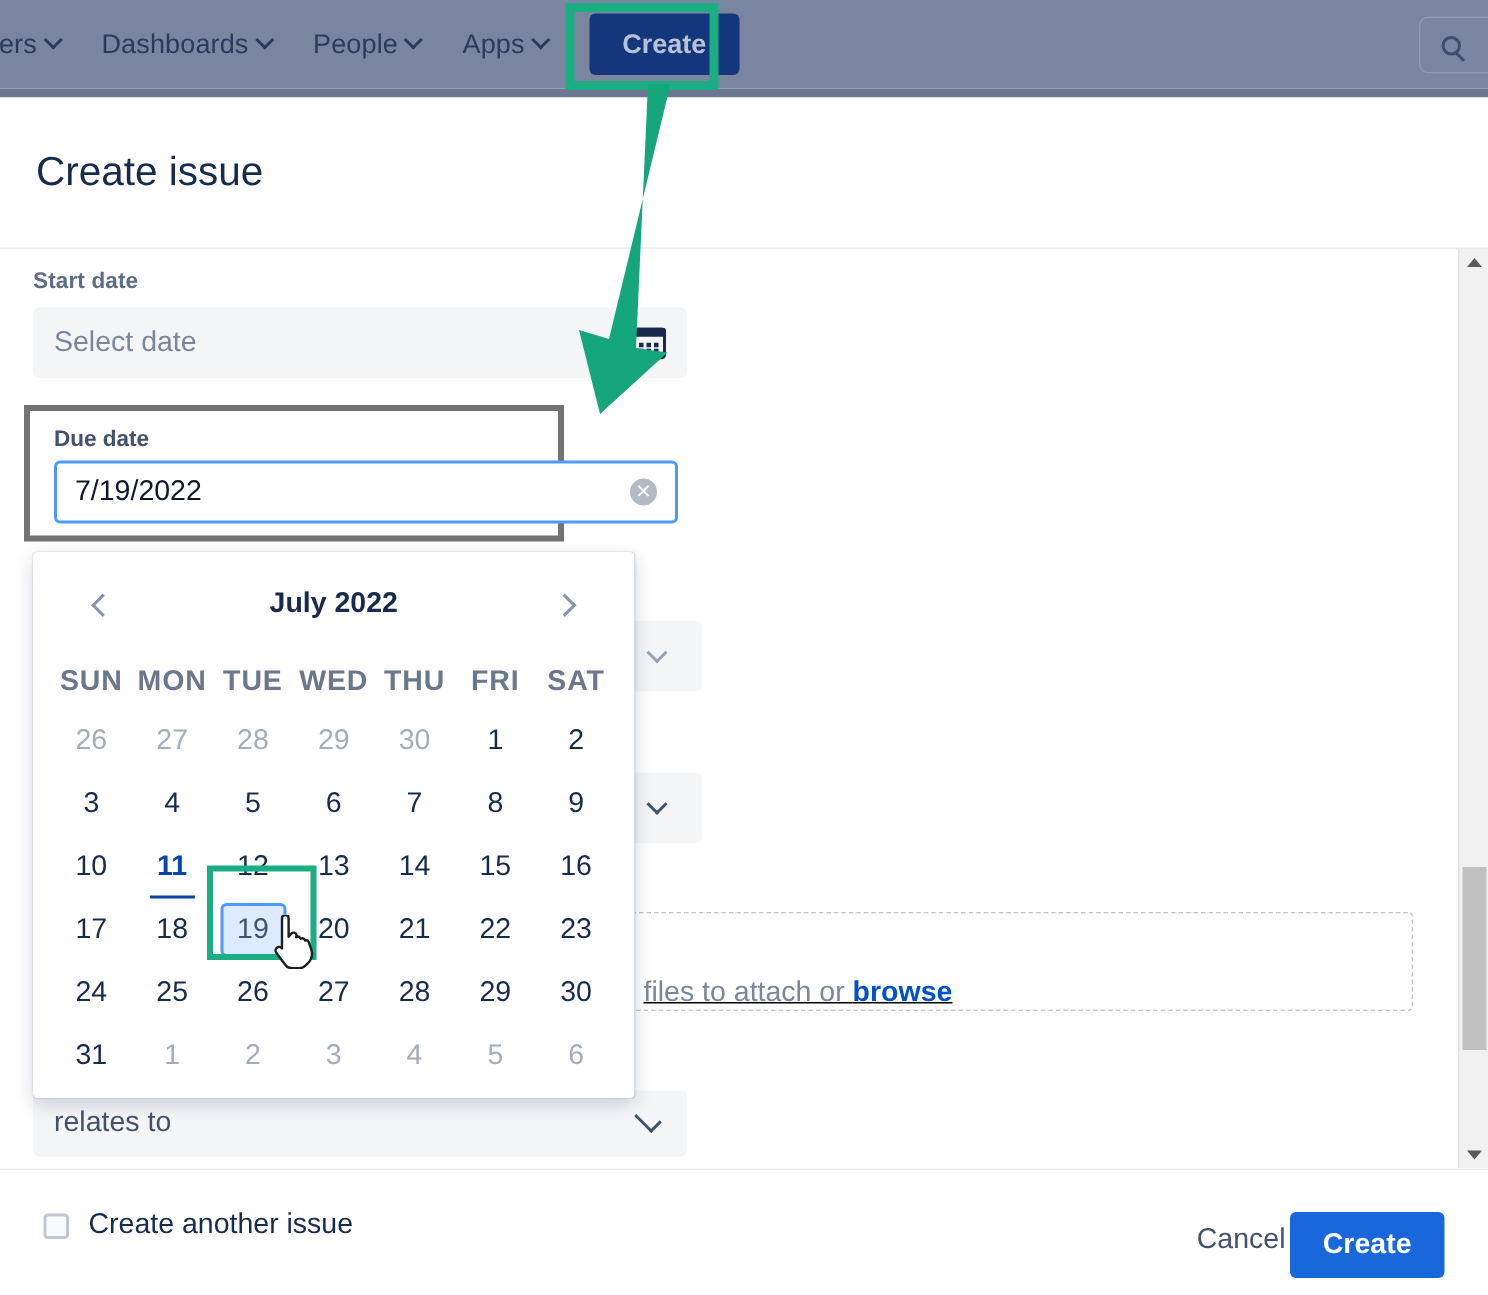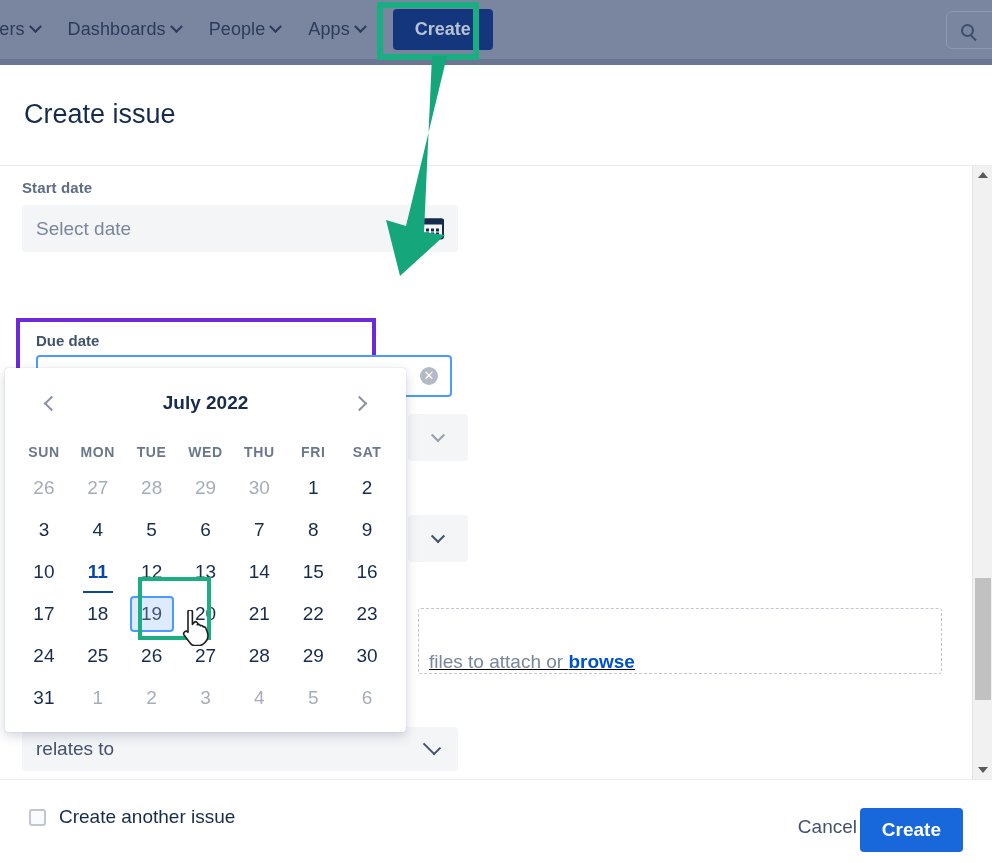--- a/index.html
+++ b/index.html
@@ -104,21 +104,21 @@
     content:""; position:absolute; left:-2px; right:-2px; top:-2px; height:6px;
     background:#172b4d; border-radius:2px 2px 0 0;
   }
   .cal-dots { position:absolute; left:1px; right:1px; top:7px; display:grid;
     grid-template-columns: repeat(3,1fr); gap:1.5px; padding: 1px; }
   .cal-dots i { display:block; width:3px; height:3px; background:#172b4d; }
 
   
   .duedate-highlight {
     position: absolute; left: 16px; top: 270px; width: 360px; height: 91px;
-    border: 4px solid #6d28d9; background: #fff; z-index: 6; margin-top: 48px;
+    border: 4px solid #737373; background: #fff; z-index: 6;
   }
   .dd-label { position:absolute; left: 16px; top: 10px; font-size: 15px; color:#42526e; font-weight:600;}
   .dd-input {
     position:absolute; left: 16px; top: 33px; width: 416px; height: 42px;
     border: 2px solid #4c9aff; border-radius: 4px; background:#fff;
     display:flex; align-items:center;
   }
   .dd-value { font-size: 19px; color:#0f172a; padding-left: 12px; }
   .dd-clear {
     position:absolute; right: 12px; top: 50%; transform: translateY(-50%);
@@ -151,41 +151,41 @@
   .relates-select {
     position: absolute; left: 22px; top: 727px; width: 436px; height: 44px;
     background:#f4f5f7; border-radius: 4px; display:flex; align-items:center;
     cursor:pointer;
   }
   .relates-select span { font-size: 19px; color:#42526e; padding-left: 14px; }
   .relates-select .chev-dn { position:absolute; right: 18px; }
 
   
   .calendar {
-    position: absolute; left: 5px; top: 368px; width: 401px; height: 364px;
+    position: absolute; left: 22px; top: 368px; width: 401px; height: 364px;
     background: #fff; border-radius: 3px;
     box-shadow: 0 4px 12px rgba(9,30,66,.18), 0 0 1px rgba(9,30,66,.31);
     z-index: 8; padding: 14px 12px 26px;
   }
   .cal-head { display:flex; align-items:center; justify-content:space-between; padding: 8px 20px 4px; }
   .cal-nav {
     width: 26px; height: 26px; cursor:pointer; position:relative;
     background:transparent; border:none;
   }
   .cal-nav::before {
     content:""; position:absolute; left:9px; top:8px;
     width:9px; height:9px; border-left: 2px solid #8993a4; border-bottom: 2px solid #8993a4;
     transform: rotate(45deg);
   }
   .cal-nav.next::before { left:6px; border-left:none; border-bottom:none;
     border-right:2px solid #8993a4; border-top:2px solid #8993a4; transform: rotate(45deg); }
   .cal-month { font-size: 19px; font-weight: 700; color:#172b4d; }
   .dow-row, .week-row { display:grid; grid-template-columns: repeat(7, 1fr); }
   .dow {
-    text-align:center; font-size: 14px; font-weight: 700; color:#6b778c;
+    text-align:center; font-size: 19px; font-weight: 700; color:#6b778c;
     letter-spacing:.6px; padding: 24px 0 6px;
   }
   .week-row { margin-top: 2px; }
   .day {
     height: 40px; display:flex; align-items:center; justify-content:center;
     font-size: 19px; color:#172b4d; cursor:pointer; position:relative;
   }
   .day.muted { color:#a5adba; }
   .day.today { font-weight: 700; color:#0747a6; }
   .day.today::after {

